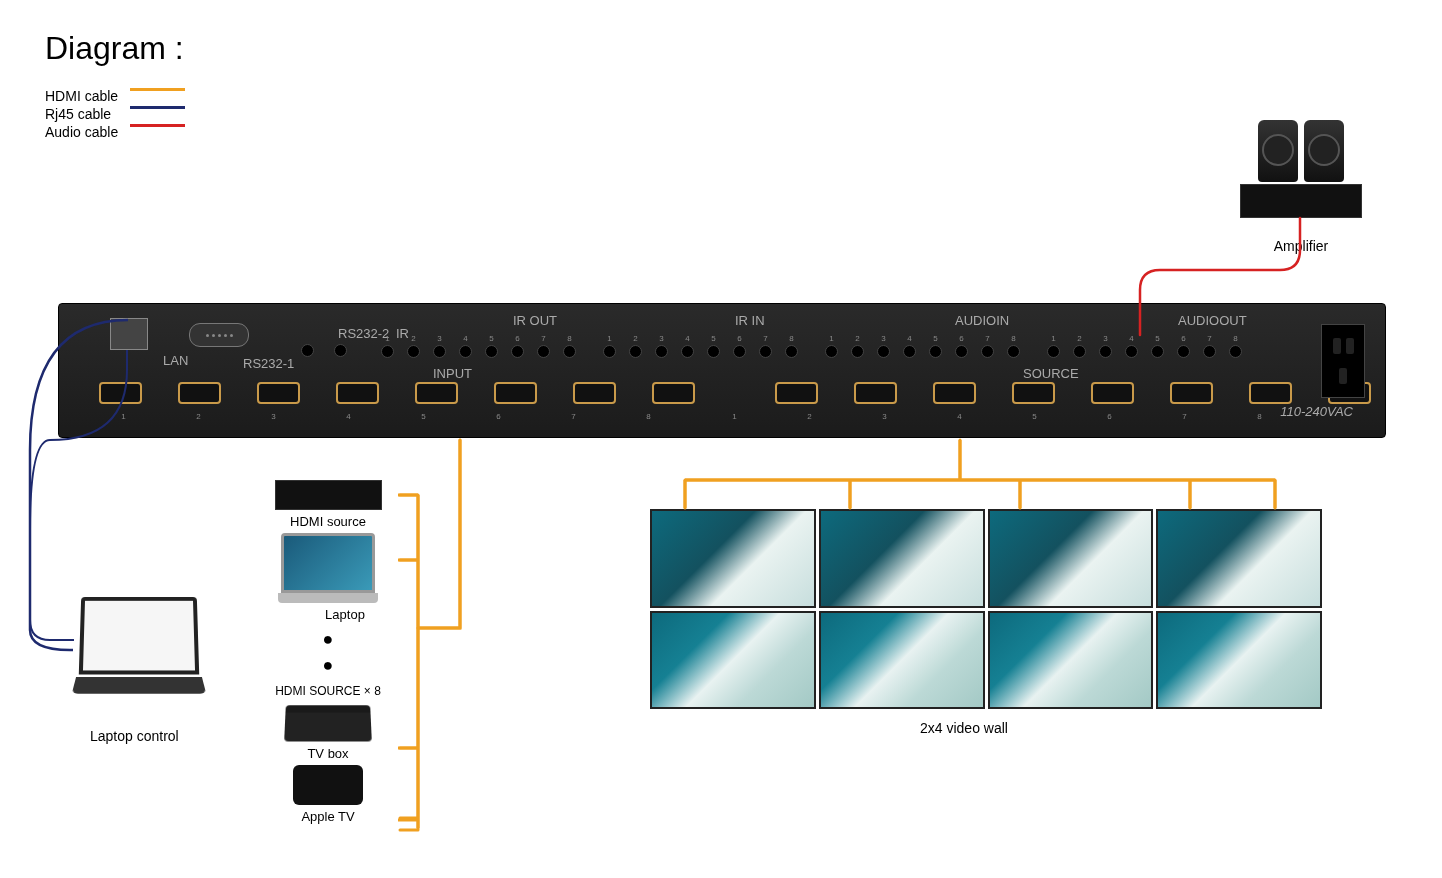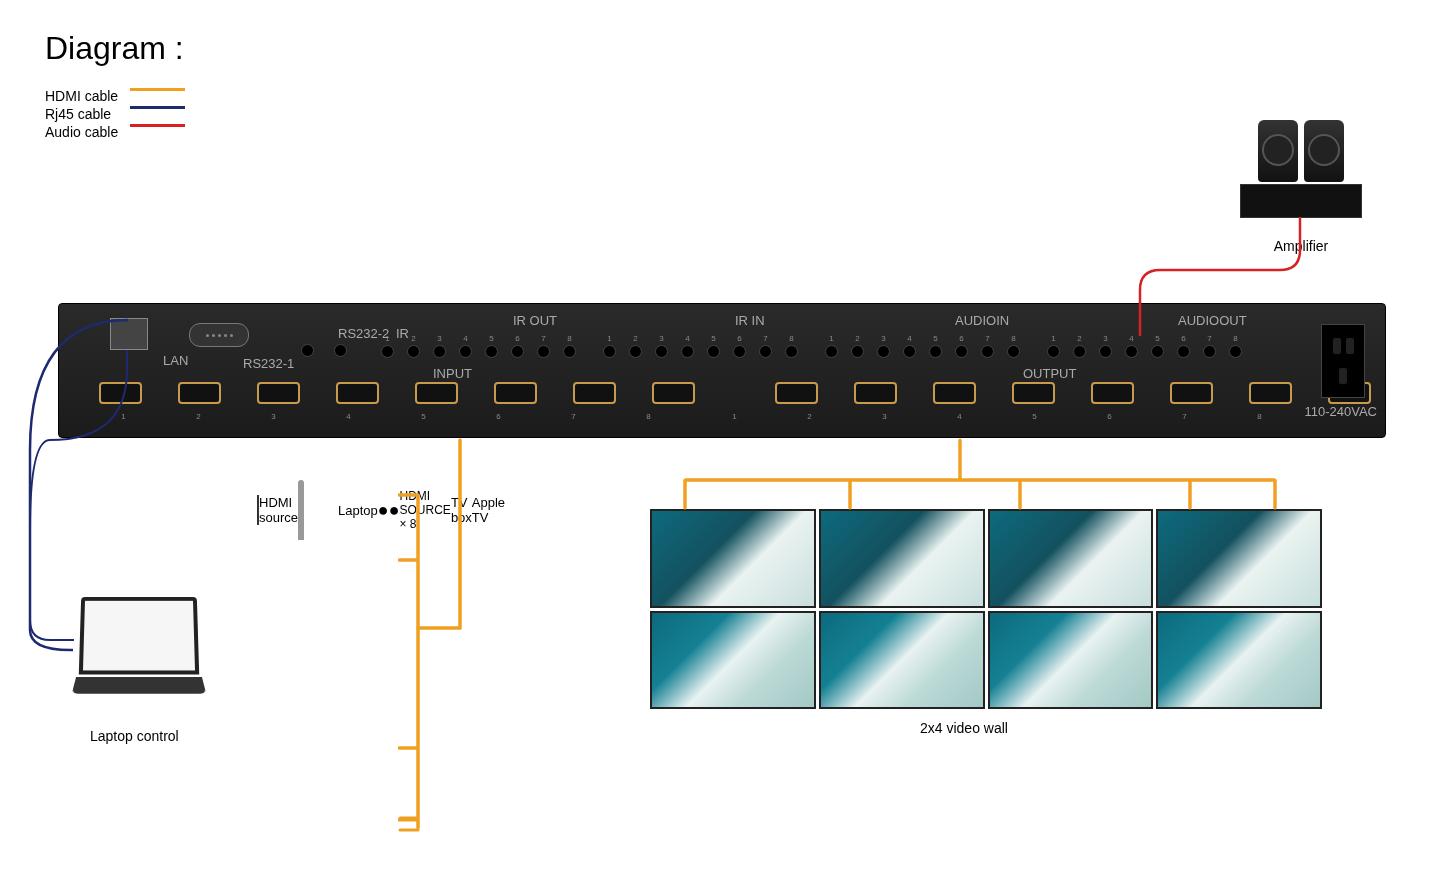--- a/index.html
+++ b/index.html
@@ -49,21 +49,21 @@
 .power-pin { width: 8px; height: 16px; background: #222; border-radius: 2px; }
 
 
 .dev-label { position: absolute; font-size: 14px; text-align: center; }
 .laptop-control {
   position: absolute; top: 596px; left: 74px; width: 130px; height: 90px;
 }
 .laptop-control .screen { width: 110px; height: 70px; border: 4px solid #222; background: #f6f6f6; margin: 0 auto; border-radius: 4px 4px 0 0; transform: perspective(200px) rotateX(6deg);}
 .laptop-control .kb { width: 130px; height: 26px; background: #333; border-radius: 0 0 6px 6px; margin-top: -2px; transform: perspective(300px) rotateX(50deg);}
 
-.src-col { position: absolute; top: 480px; left: 257px; width: 130px; display: flex; flex-direction: row; align-items: center; }
+.src-col { position: absolute; top: 480px; left: 263px; width: 130px; display: flex; flex-direction: column; align-items: center; text-align: center; }
 .src-hdmi { width: 105px; height: 28px; background:#111; border:1px solid #333;}
 .src-laptop-screen { width: 88px; height: 54px; border: 3px solid #999; background: linear-gradient(135deg,#1a5a7a,#3a9ab8); border-radius: 4px 4px 0 0;}
 .src-laptop-kb { width: 100px; height: 10px; background: #bbb; border-radius: 0 0 4px 4px;}
 .dots { font-size: 18px; line-height: 10px; padding: 8px 0;}
 .tvbox { width: 86px; height: 30px; background: #222; border-radius: 4px; transform: perspective(300px) rotateX(18deg); border-top: 8px solid #1a1a1a;}
 .appletv { width: 70px; height: 40px; background: #111; border-radius: 6px; }
 
 .amp-group { position: absolute; top: 120px; right: 80px; text-align: center; }
 .speakers { display: flex; gap: 6px; justify-content: center; }
 .spk { width: 40px; height: 62px; background: linear-gradient(to bottom, #333, #111); border-radius: 6px 6px 4px 4px;}
@@ -260,21 +260,21 @@
         <div class="jack-num">7</div>
         <div class="jack"></div>
       </div>
       <div>
         <div class="jack-num">8</div>
         <div class="jack"></div>
       </div>
     </div>
 
   <span class="unit-label" style="top:62px;left:312px;margin-left:18px;">INPUT</span>
-  <span class="unit-label" style="top:62px;left:920px;">OUTPUT</span>
+  <span class="unit-label" style="top:62px;left:920px;">SOURCE</span>
 
   <div class="hdmi-row" id="hdmirow">
       <div class="hdmi"></div>
       <div class="hdmi"></div>
       <div class="hdmi"></div>
       <div class="hdmi"></div>
       <div class="hdmi"></div>
       <div class="hdmi"></div>
       <div class="hdmi"></div>
       <div class="hdmi"></div>
@@ -306,21 +306,21 @@
       <span>6</span>
       <span>7</span>
       <span>8</span>
     </div>
 
   <div class="power-port">
     <div class="power-pin"></div>
       <div class="power-pin"></div>
       <div class="power-pin"></div>
   </div>
-  <span class="unit-label" style="top:100px;right:8px;">110-240VAC</span>
+  <span class="unit-label" style="top:100px;right:32px;font-style:italic;">110-240VAC</span>
 </div>
 
 <div class="laptop-control">
   <div class="screen"></div>
   <div class="kb"></div>
 </div>
 <div class="dev-label" style="top:720px;left:90px;margin-top:8px;">Laptop control</div>
 
 <div class="src-col">
   <div class="src-hdmi"></div>

